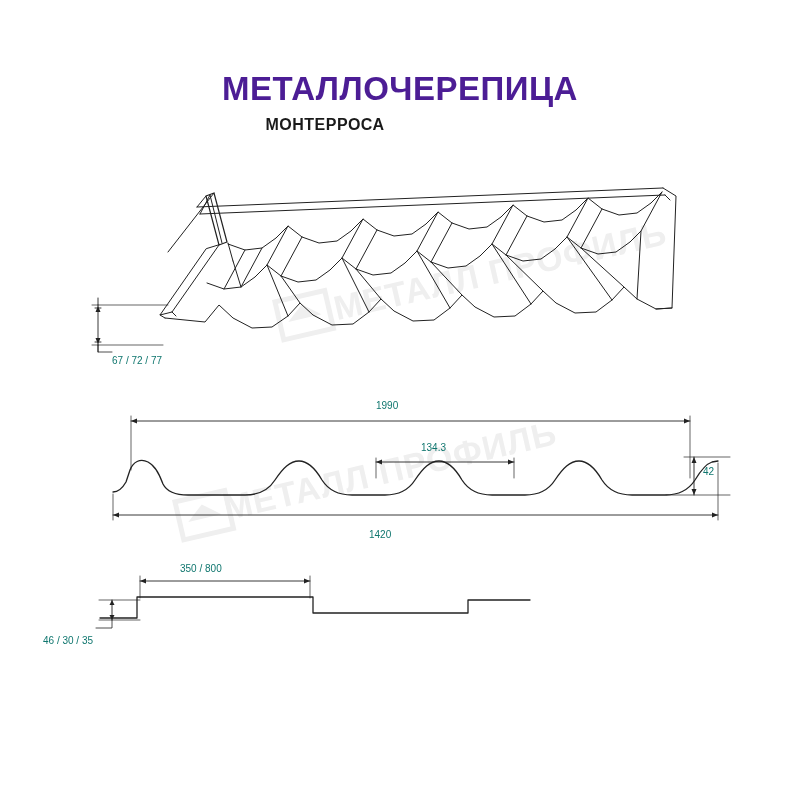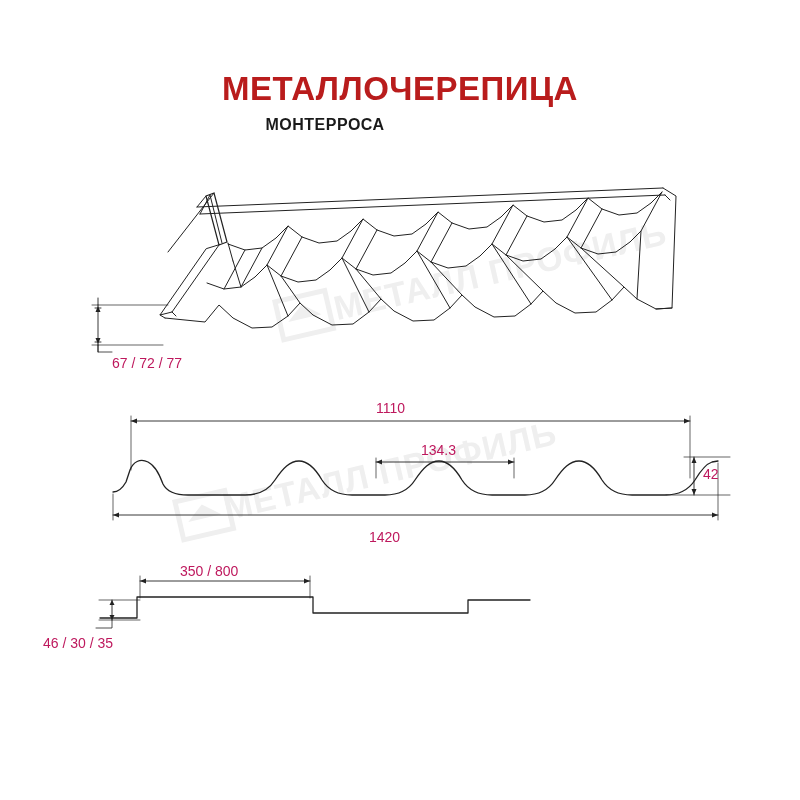--- a/index.html
+++ b/index.html
@@ -20,21 +20,21 @@
   
   .title-main {
     position: absolute;
     left: 0;
     top: 70px;
     width: 800px;
     text-align: center;
     font-size: 33px;
     font-weight: bold;
     letter-spacing: 0.5px;
-    color: #b91c1c;
+    color: #4c1d95;
     white-space: nowrap;
   }
   .title-sub {
     position: absolute;
     left: 0;
     top: 116px;
     width: 650px;
     text-align: center;
     font-size: 16px;
     font-weight: bold;
@@ -88,22 +88,22 @@
   
   .draw {
     position: absolute;
     left: 0;
     top: 0;
   }
 
   
   .lbl {
     position: absolute;
-    font-size: 14px;
-    color: #be185d;
+    font-size: 10px;
+    color: #0f766e;
     white-space: nowrap;
   }
   .lbl-h {
     left: 112px;
     top: 355px;
   }
   .lbl-1110 {
     left: 376px;
     top: 400px;
   }
@@ -297,20 +297,20 @@
         <path d="M99 620 L140 620" stroke-width="0.7"></path>
         <path d="M112 600 L109.5 605 L114.5 605 Z" fill="#222" stroke="none"></path>
         <path d="M112 620 L109.5 615 L114.5 615 Z" fill="#222" stroke="none"></path>
         <path d="M112 620 L112 628 L96 628" stroke-width="0.8"></path>
       </g>
 
     </g>
   </svg>
 
   <div class="lbl lbl-h">67 / 72 / 77</div>
-  <div class="lbl lbl-1110">1110</div>
+  <div class="lbl lbl-1110">1990</div>
   <div class="lbl lbl-2775">134.3</div>
   <div class="lbl lbl-1170">1420</div>
   <div class="lbl lbl-42">42</div>
   <div class="lbl lbl-350400">350 / 800</div>
   <div class="lbl lbl-253035">46 / 30 / 35</div>
 
 </div>
 
 </body></html>

